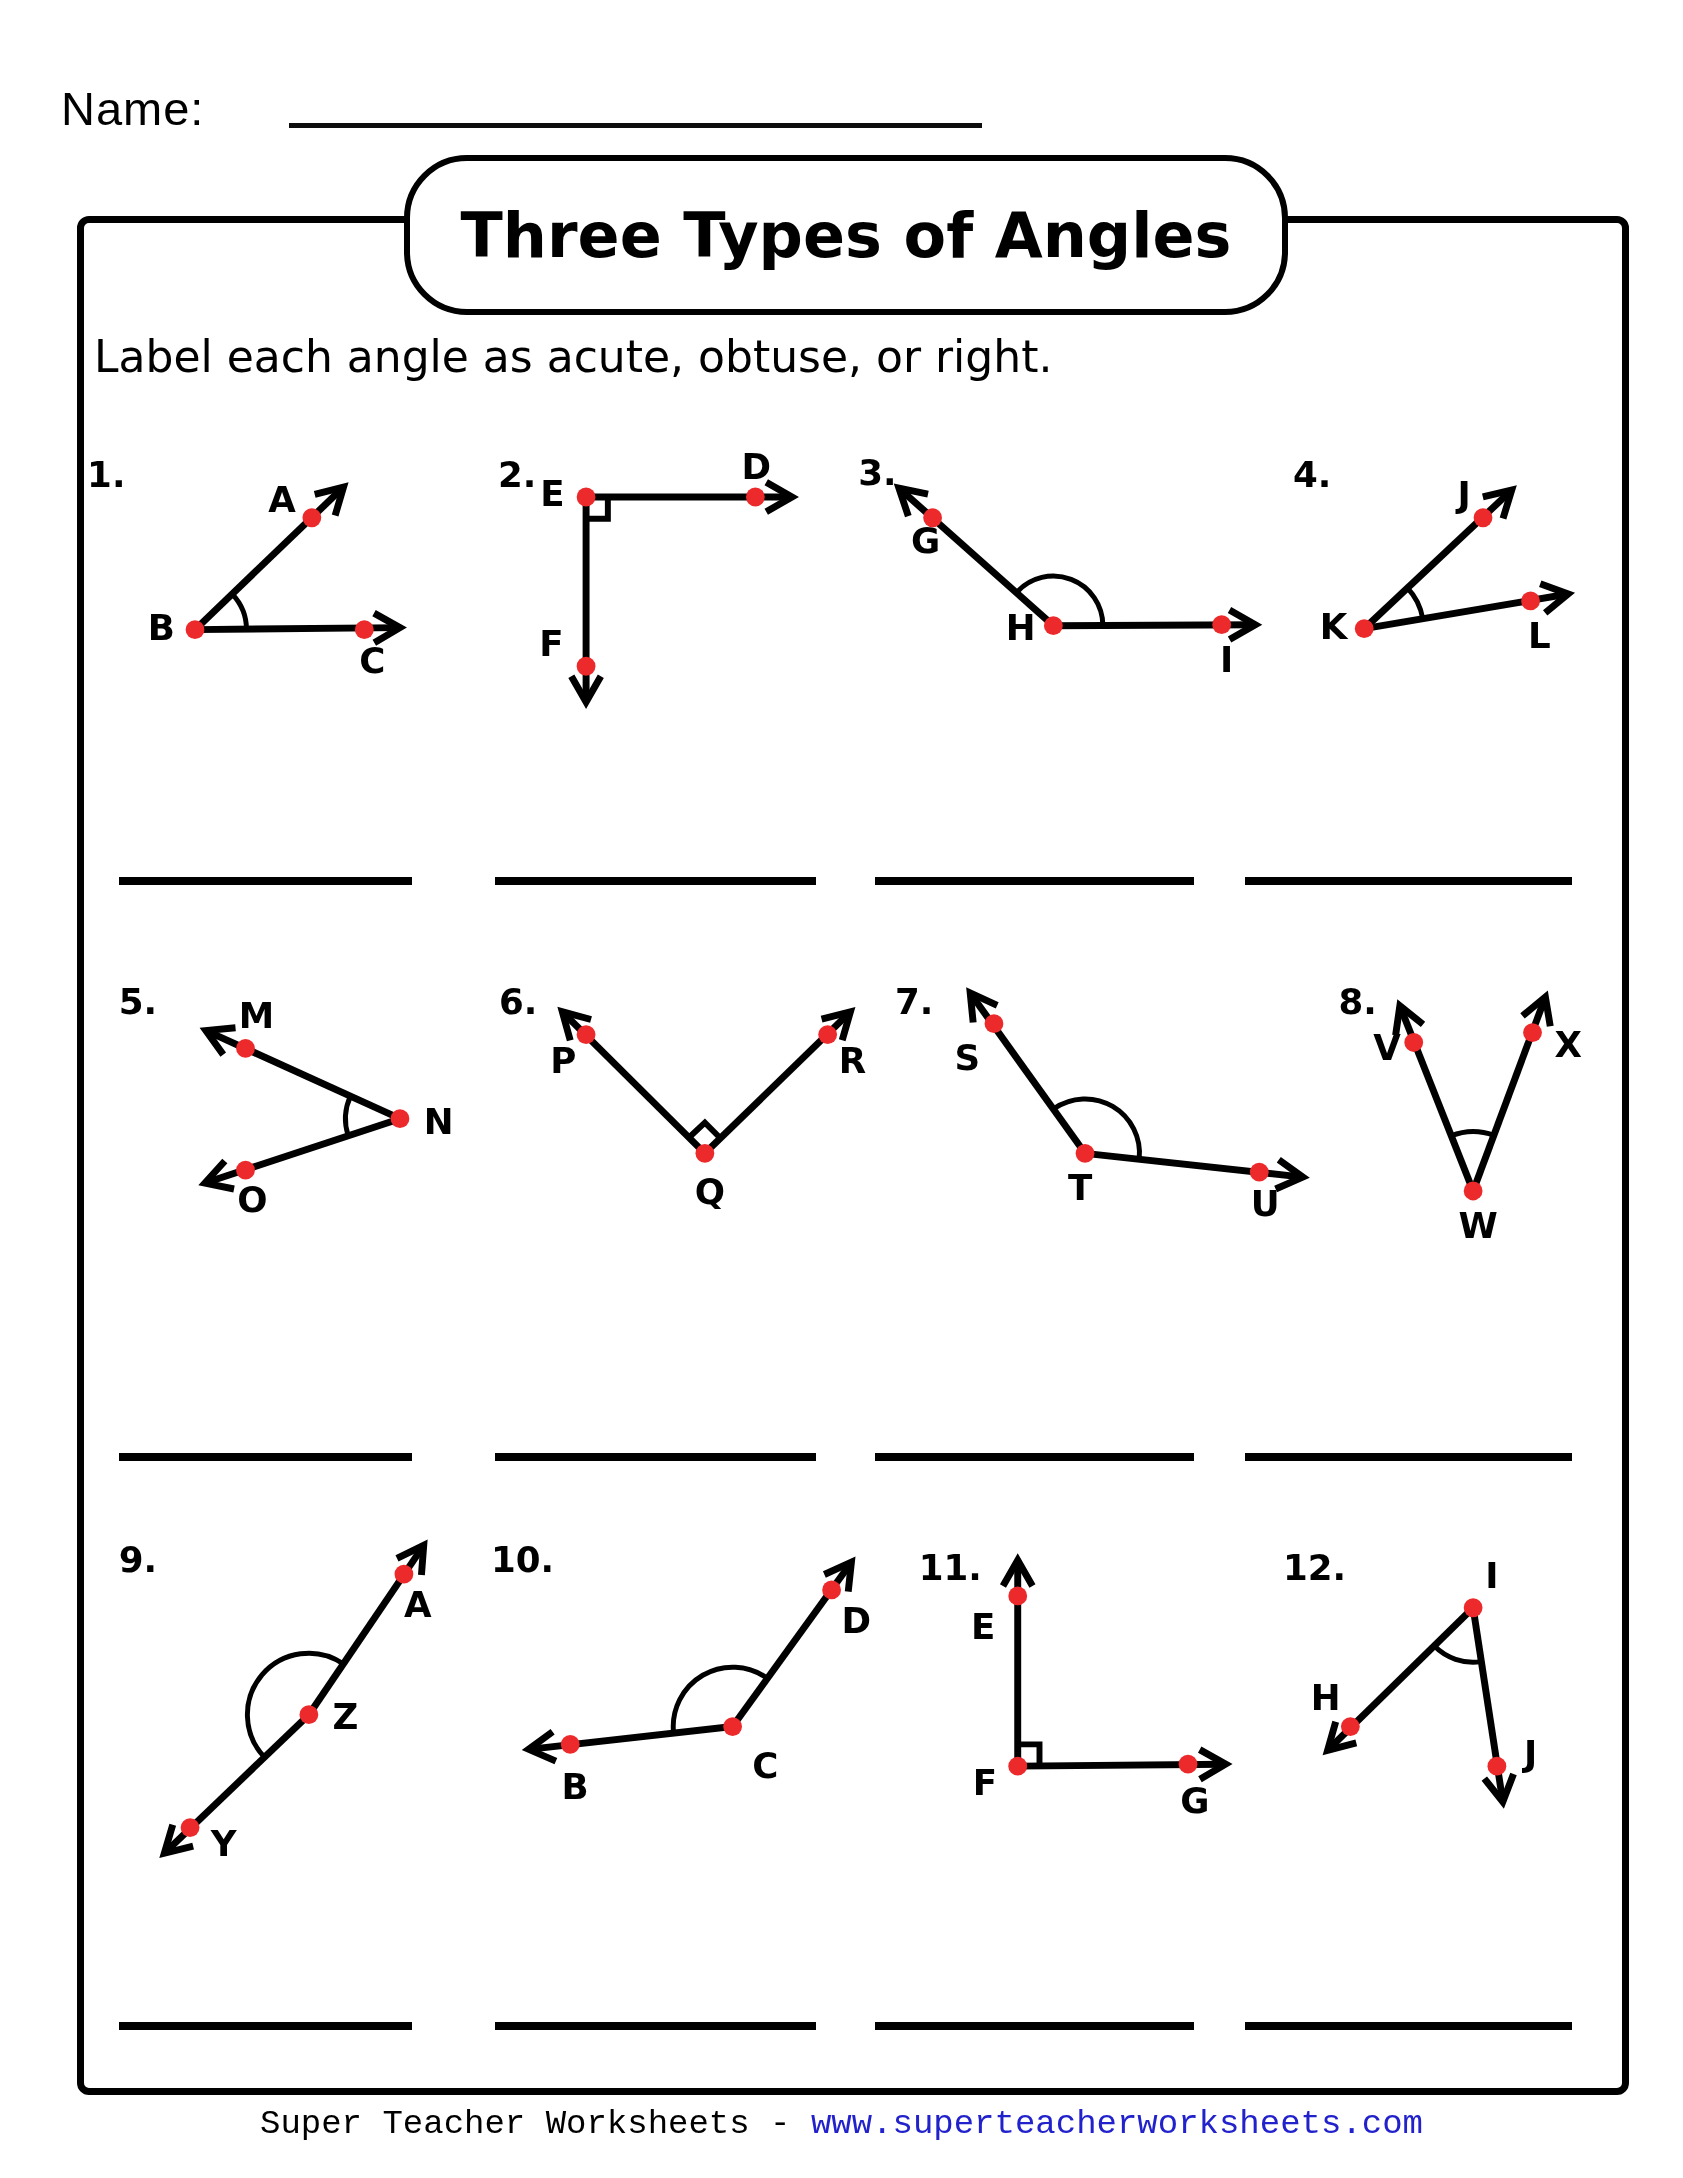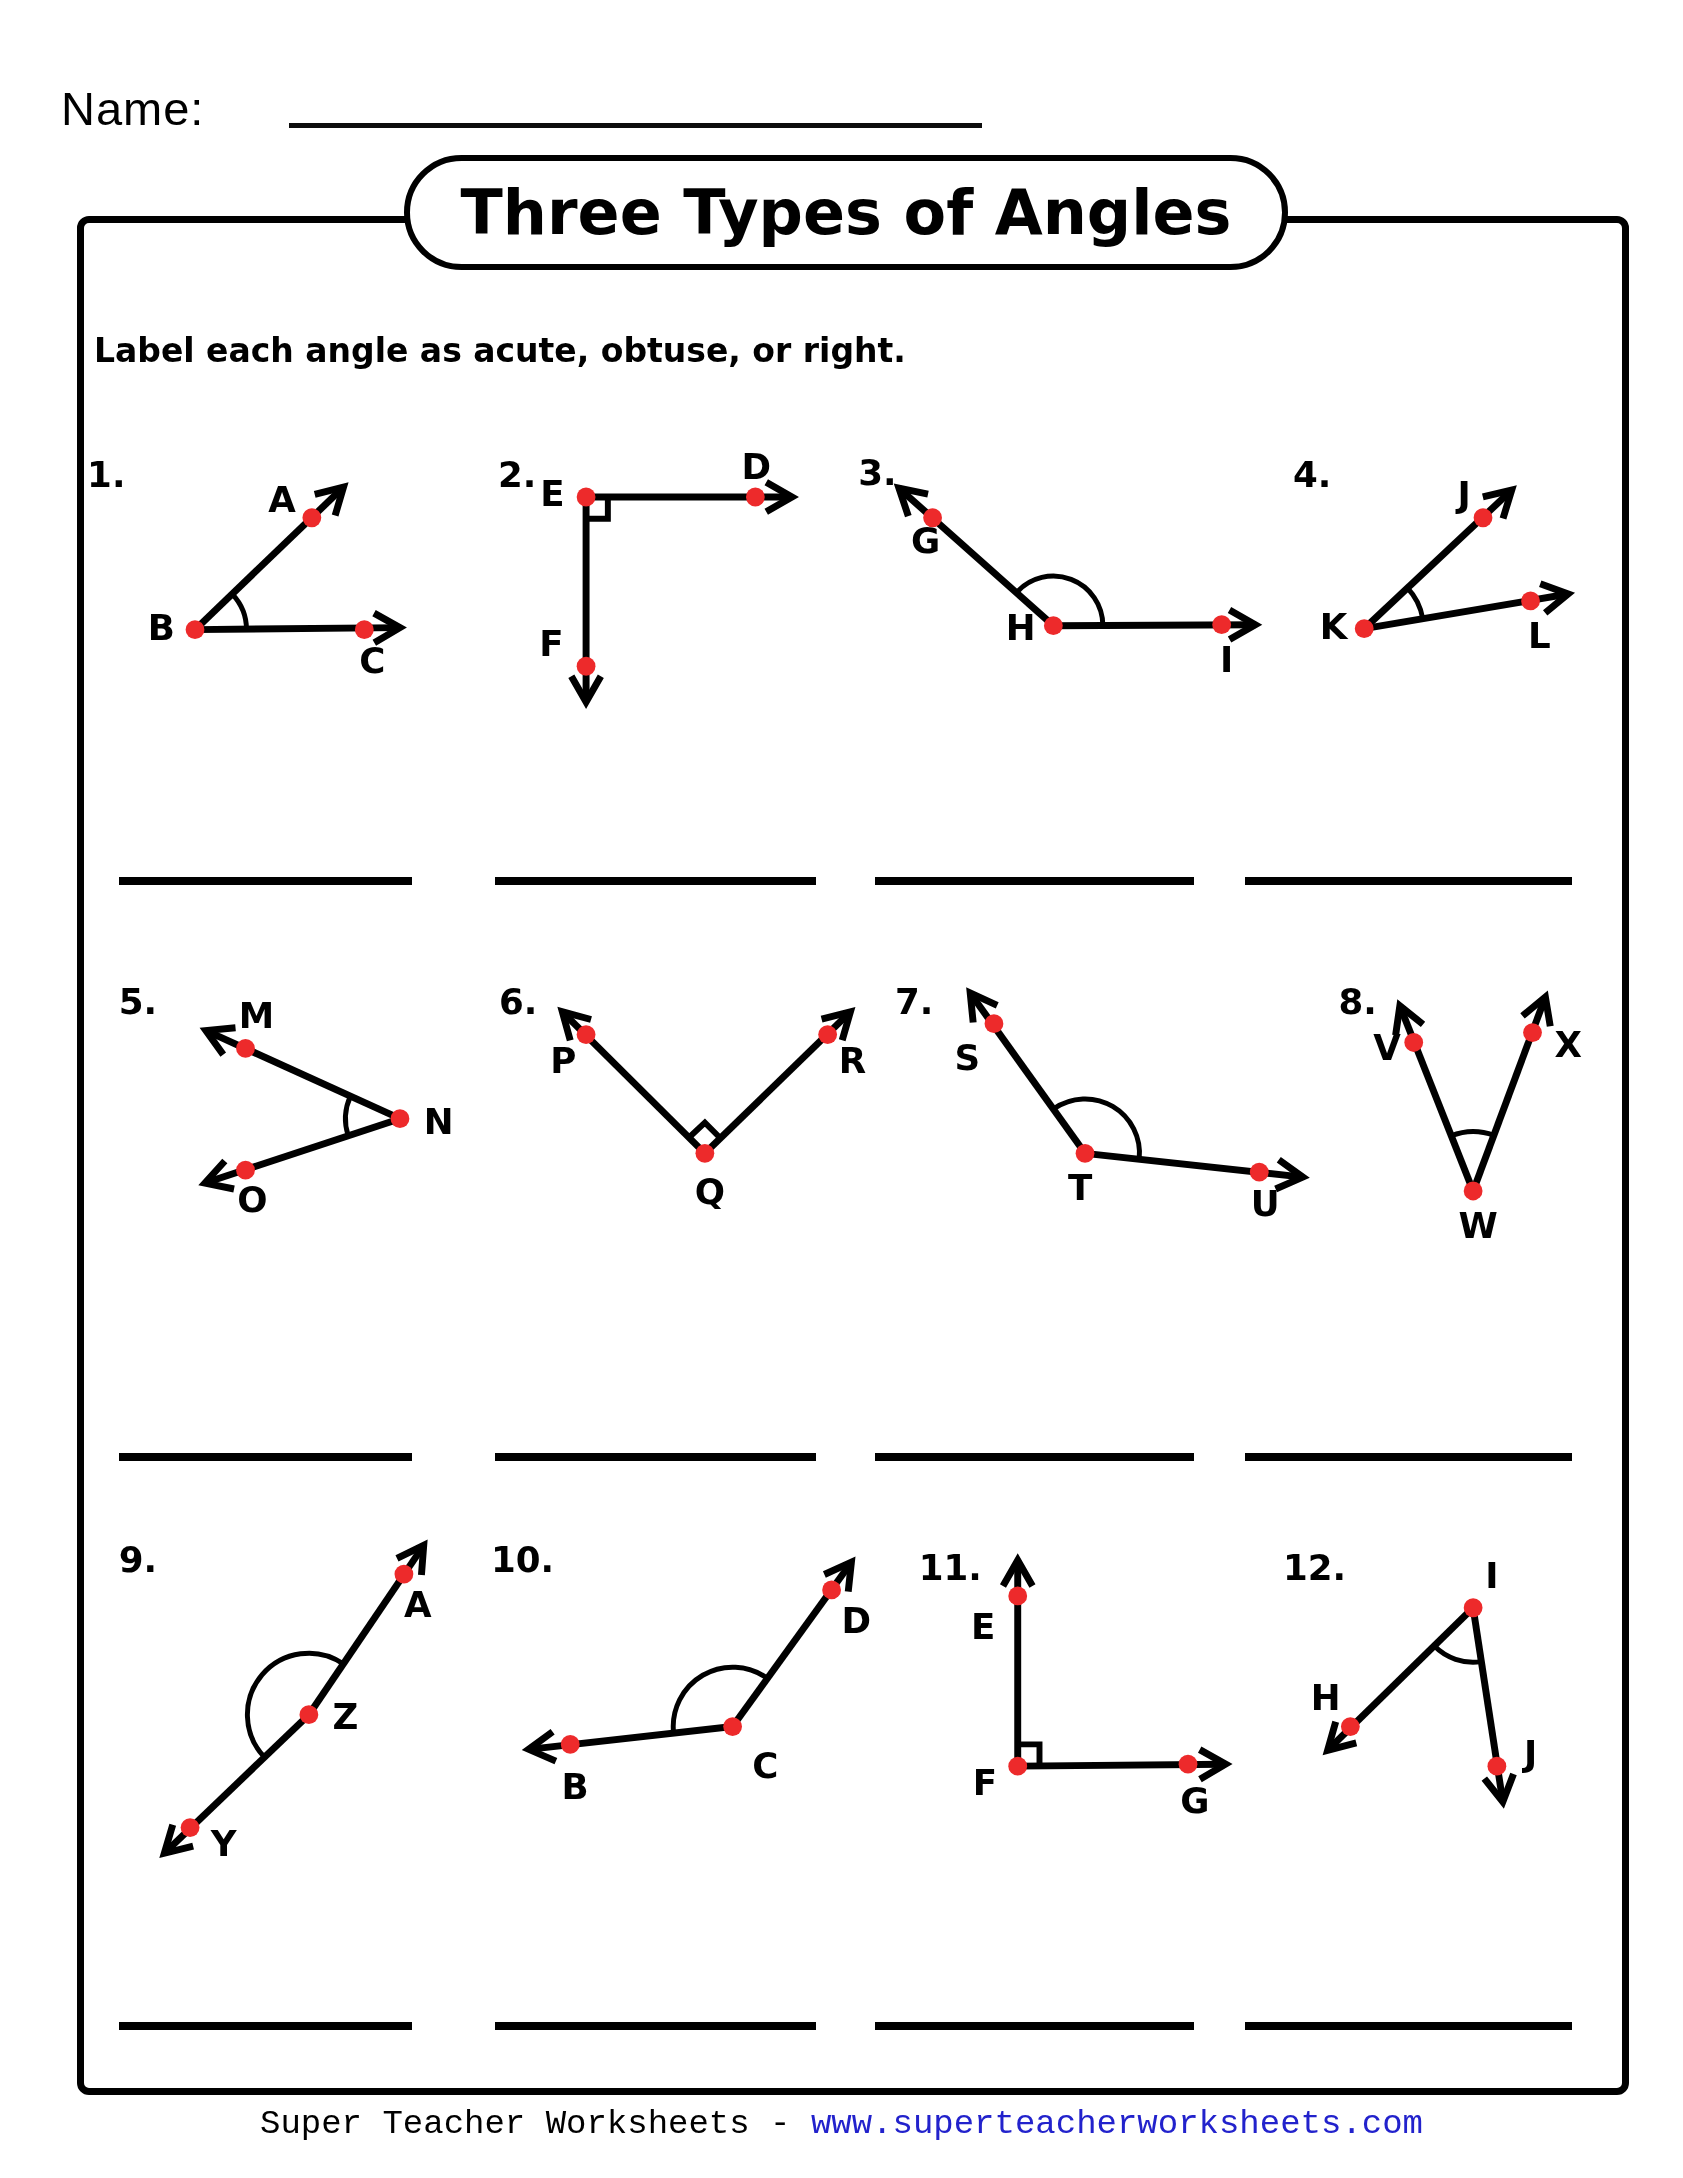--- a/index.html
+++ b/index.html
@@ -11,26 +11,26 @@
   #name-label {
     left:61px; top:81px; font-family:"Liberation Sans", sans-serif;
     font-size:47px; font-weight:400; letter-spacing:1px; color:#000000;
   }
   #name-underline { left:289px; top:123px; width:693px; height:5px; background:#0d0d0d; }
   #page-border {
     left:77px; top:216px; width:1552px; height:1879px; box-sizing:border-box;
     border:7px solid #000; border-radius:12px; z-index:1;
   }
   #title-box {
-    left:404px; top:155px; width:884px; height:115px; box-sizing:border-box;
+    left:404px; top:155px; width:884px; height:160px; box-sizing:border-box;
     background:#fff; border:6px solid #000; border-radius:63px; z-index:3;
     display:flex; align-items:center; justify-content:center;
   }
   #title-text { font-size:62px; font-weight:800; letter-spacing:0px; }
-  #instruction { left:94px; top:331px; font-size:33px; font-weight:700; z-index:2; }
+  #instruction { left:94px; top:331px; font-size:44px; font-weight:400; z-index:2; }
   #diagram-svg { left:0; top:0; z-index:2; pointer-events:none; }
   .answer-line { position:absolute; height:8px; background:#000; z-index:2; }
   #footer {
     left:0; top:2105px; width:1683px; text-align:center; z-index:2;
     font-family:Liberation Mono, monospace; font-size:34px; font-weight:400;
   }
   #footer .url { font-style:normal; }
   text.pnum { font:700 36px "DejaVu Sans", sans-serif; fill:#000; }
   text.plabel { font:800 36px "DejaVu Sans", sans-serif; fill:#000; }
 </style>

